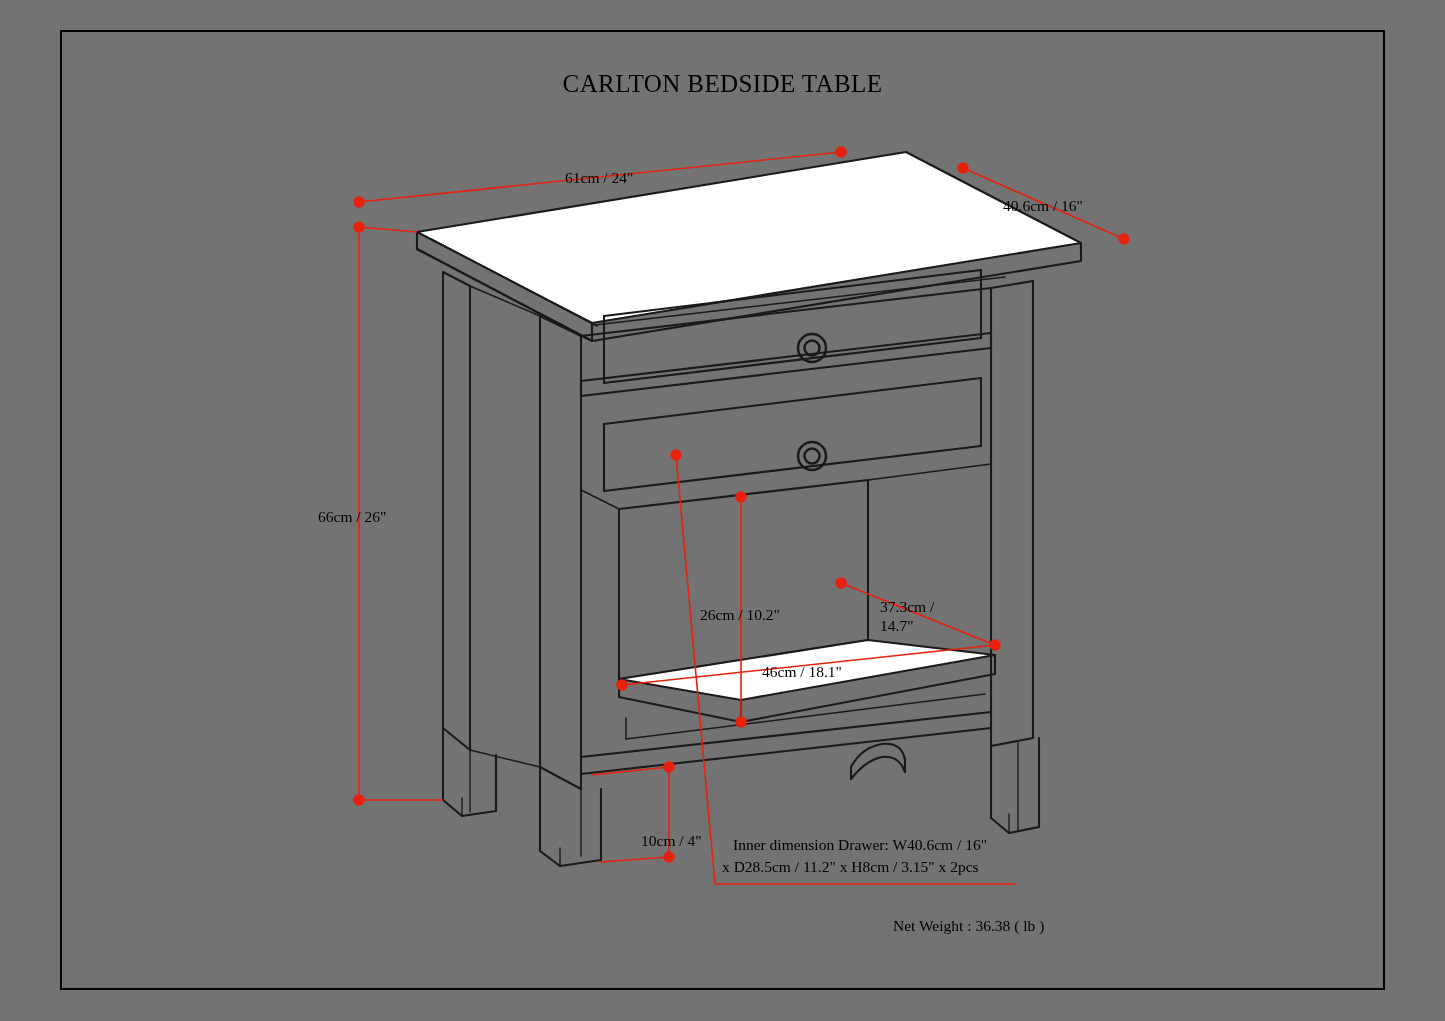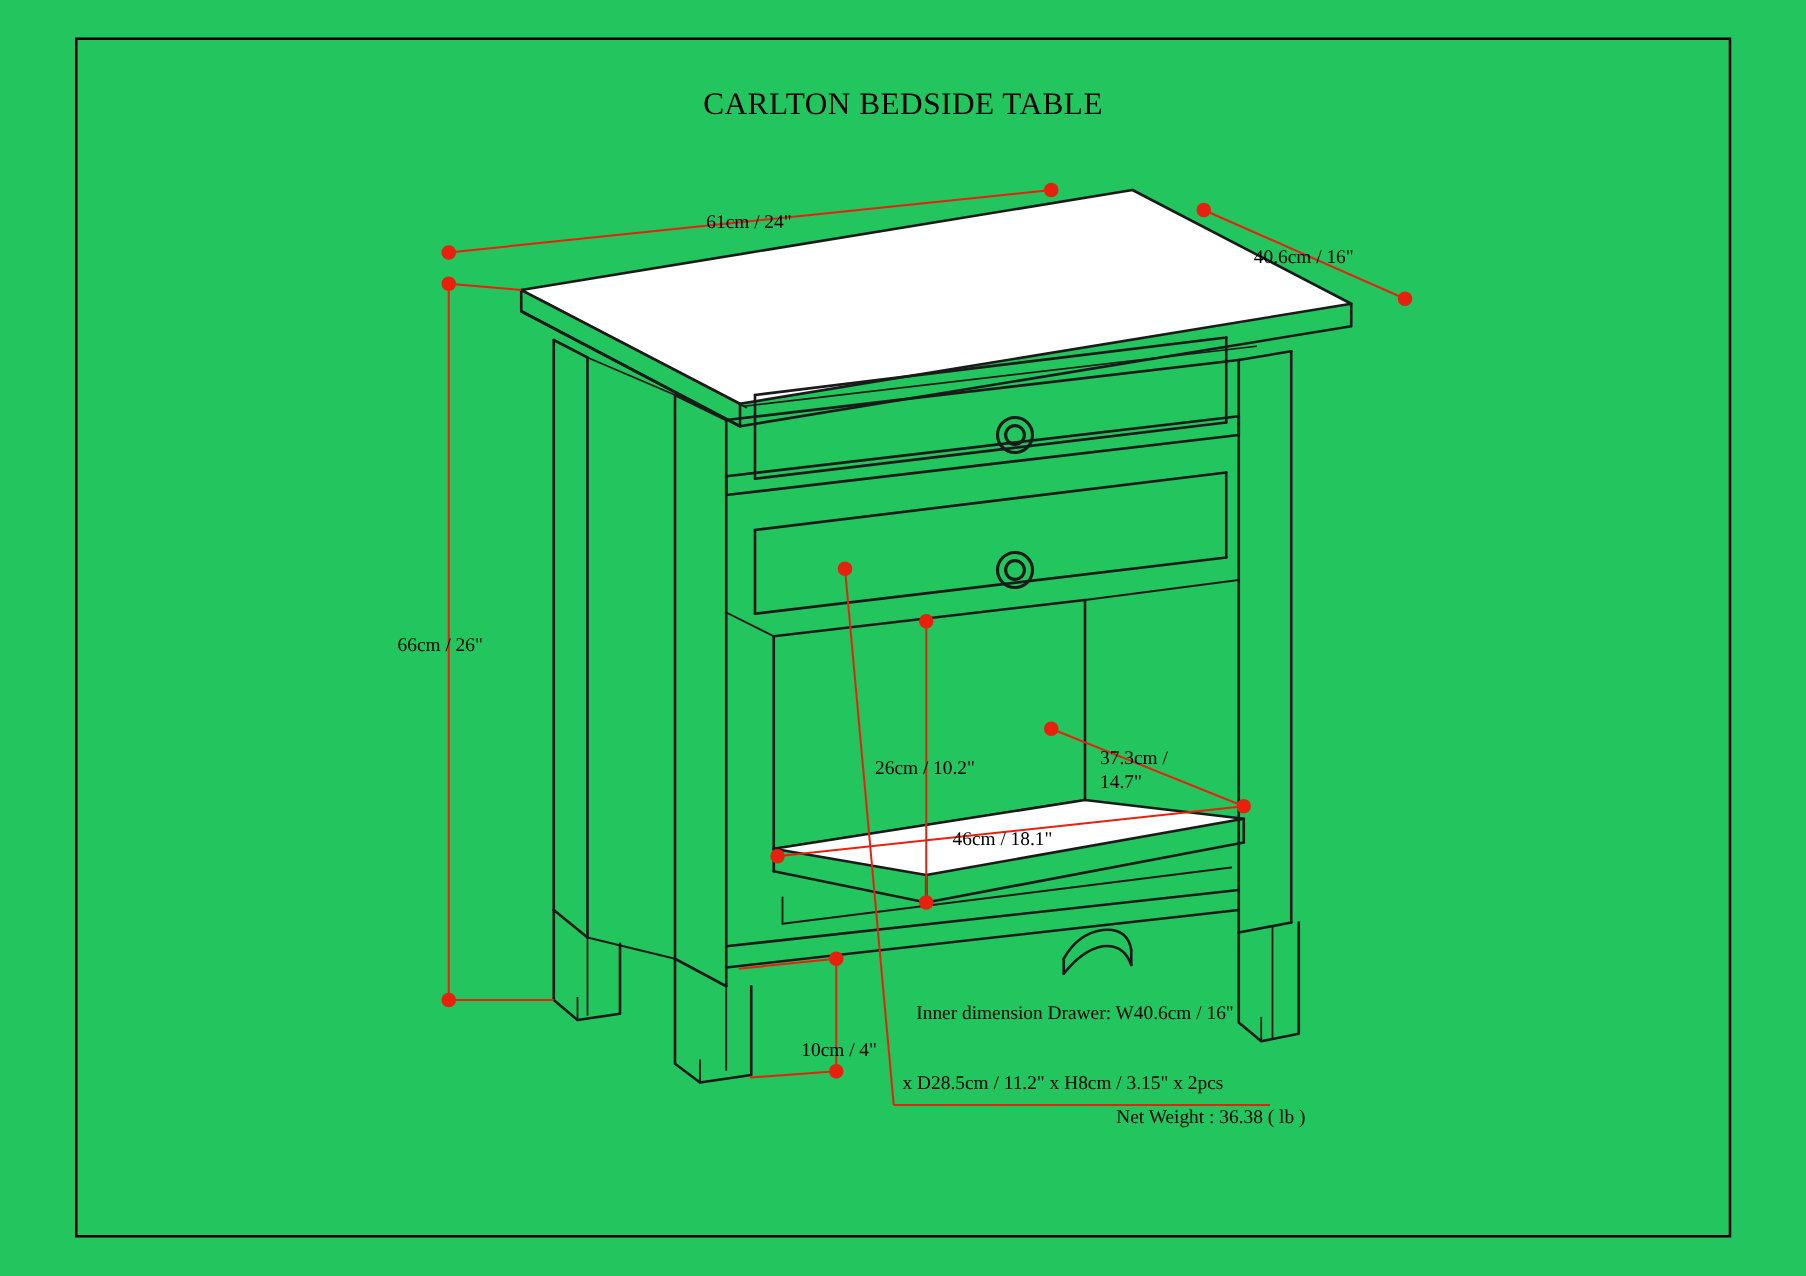--- a/index.html
+++ b/index.html
@@ -4,21 +4,21 @@
 <style>
   html, body {
     margin: 0;
     padding: 0;
     background: #ffffff;
   }
   #page {
     position: relative;
     width: 1445px;
     height: 1021px;
-    background: #22c55e;
+    background: #737373;
     font-family: "Liberation Serif", serif;
     overflow: hidden;
   }
   #border-frame {
     position: absolute;
     left: 60px;
     top: 30px;
     width: 1325px;
     height: 960px;
     border: 2px solid #000000;
@@ -203,18 +203,18 @@
   <div class="dim-label" style="left:318px; top:507px;">66cm / 26"</div>
 
   <div class="dim-label" style="left:700px; top:605px;">26cm / 10.2"</div>
 
   <div class="dim-label center" style="left:880px; top:597px; width:90px;"><span>37.3cm /<br>14.7"</span></div>
 
   <div class="dim-label" style="left:762px; top:662px;">46cm / 18.1"</div>
 
   <div class="dim-label" style="left:641px; top:831px;">10cm / 4"</div>
 
-  <div class="note" style="left:733px; top:800px;">Inner dimension Drawer: W40.6cm / 16"</div>
+  <div class="note" style="left:733px; top:834px;">Inner dimension Drawer: W40.6cm / 16"</div>
   <div class="note" style="left:722px; top:856px;">x D28.5cm / 11.2" x H8cm / 3.15" x 2pcs</div>
 
-  <div class="note" style="left:893px; top:883px;">Net Weight : 36.38 ( lb )</div>
+  <div class="note" style="left:893px; top:915px;">Net Weight : 36.38 ( lb )</div>
 
 </div>
 
 </body></html>

